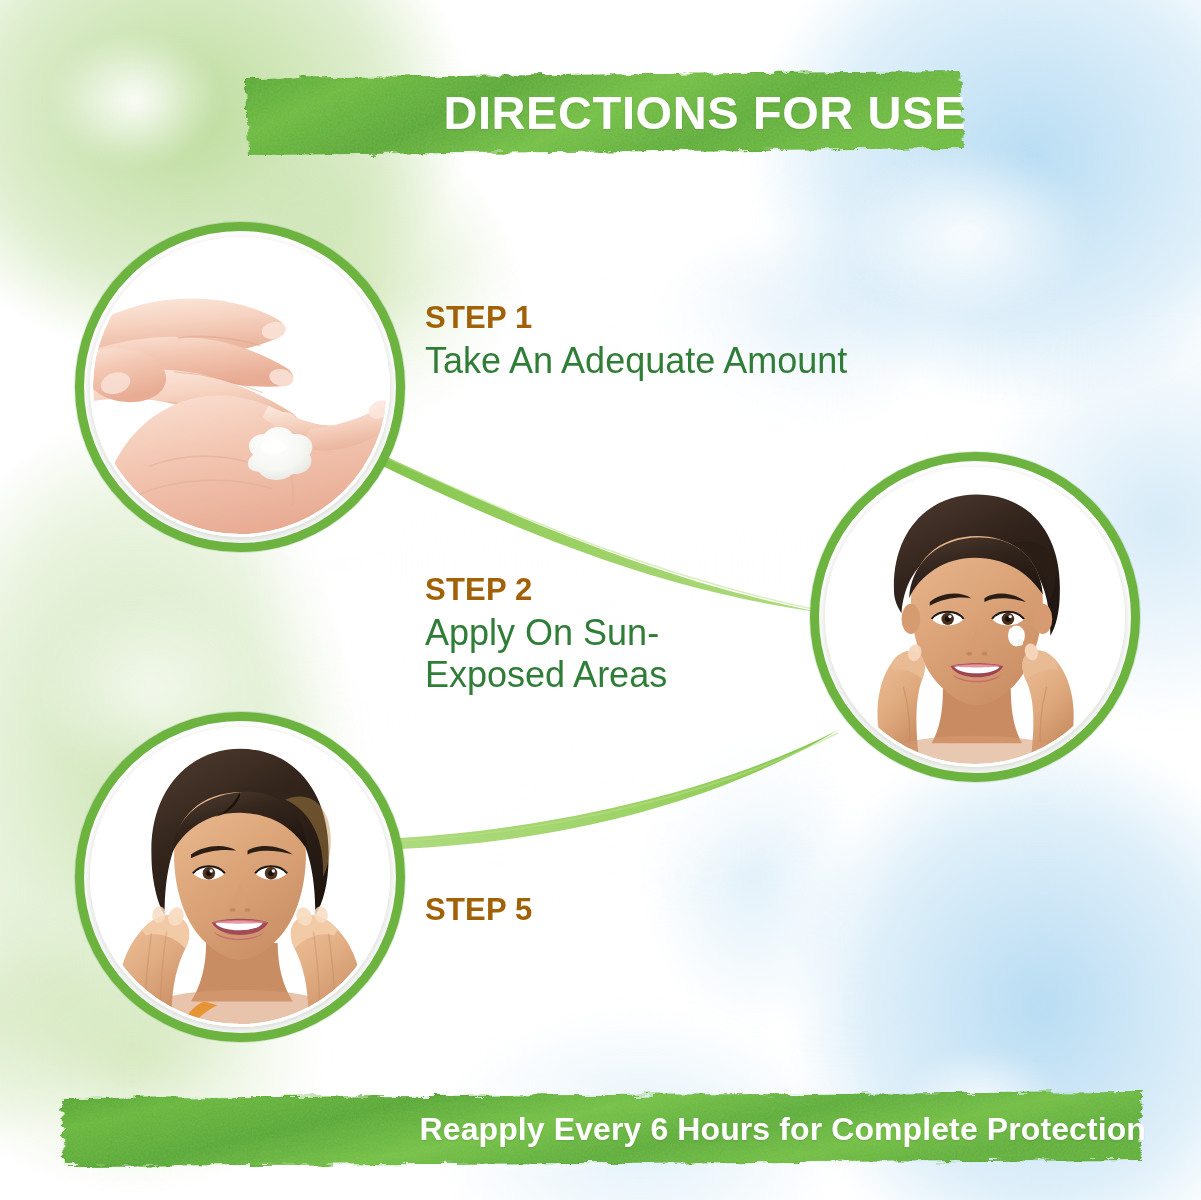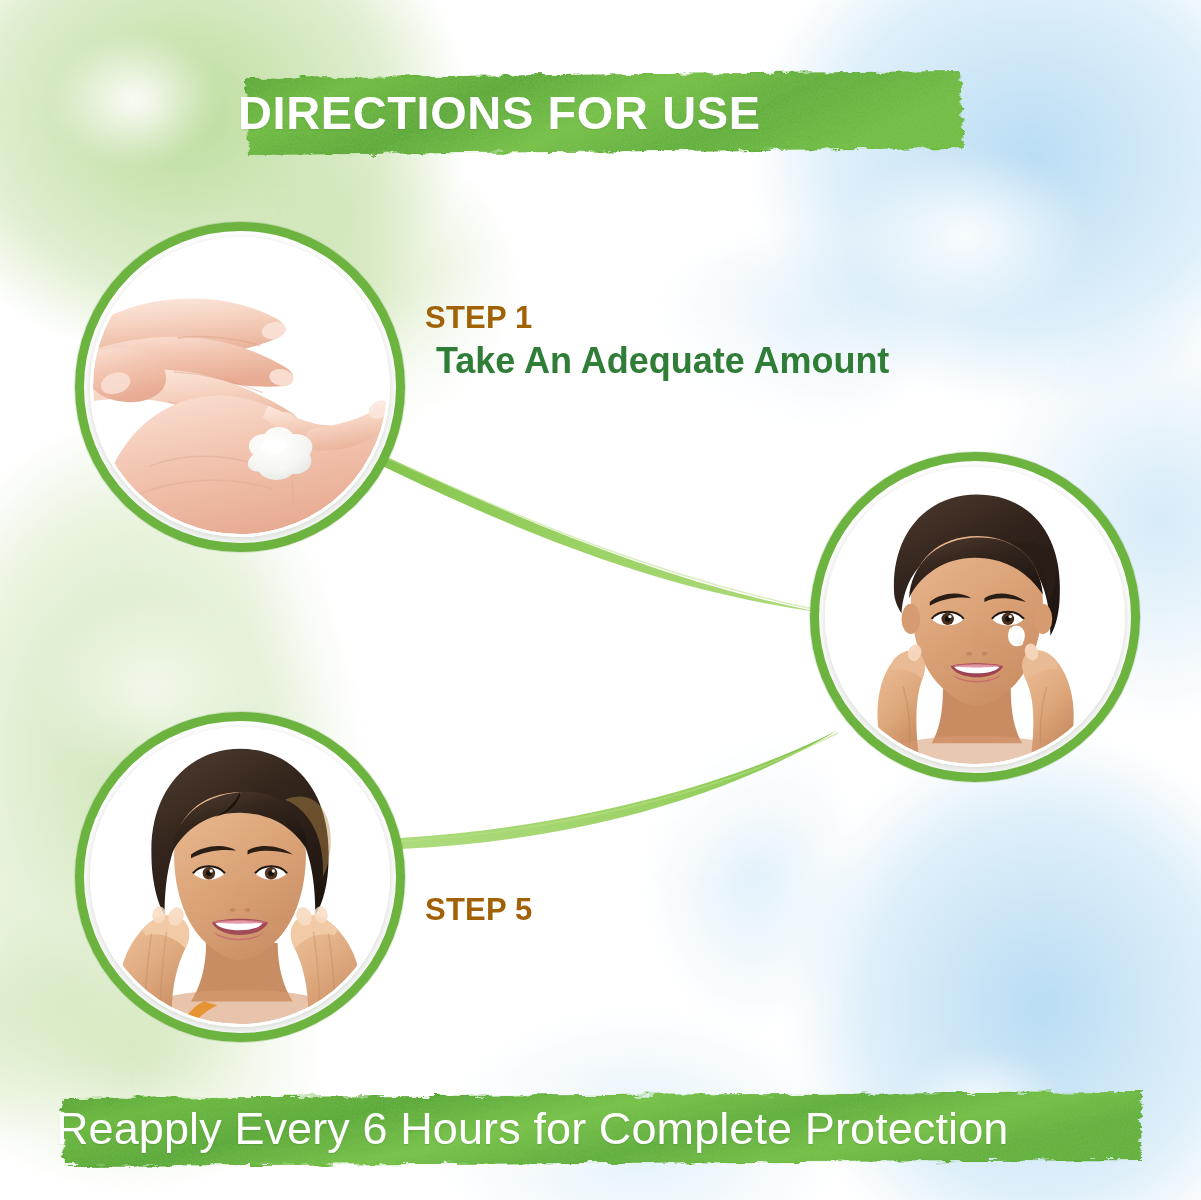--- a/index.html
+++ b/index.html
@@ -92,37 +92,37 @@
   }
   .wash-white-5{
     position:absolute; right:110px; bottom:20px; width:220px; height:150px;
     background:radial-gradient(closest-side at 50% 50%, rgba(255,255,255,.80), rgba(255,255,255,0) 76%);
     filter:blur(7px);
   }
 
   
   .banner{
     position:absolute;
-    display:flex; align-items:center; justify-content:flex-start;
+    display:flex; align-items:center; justify-content:flex-end;
   }
   .banner .brush{ position:absolute; inset:0; }
   .banner .label{
     position:relative; z-index:3; color:#ffffff;
     text-align:center; white-space:nowrap;
     text-shadow:0 1px 2px rgba(0,0,0,.10);
   }
 
   #header-banner{ left:238px; top:62px; width:728px; height:100px; }
   #header-banner .label{
     font-size:47px; font-weight:bold; letter-spacing:.6px;
   }
 
   #footer-banner{ left:56px; top:1086px; width:1090px; height:86px; }
   #footer-banner .label{
-    font-size:45px; font-weight:normal; letter-spacing:.1px;
+    font-size:32px; font-weight:bold; letter-spacing:.1px;
   }
 
   
   #connectors{ position:absolute; left:0; top:0; width:1201px; height:1200px; }
 
   
   .circle{
     position:absolute; border-radius:50%;
     background:#ffffff;
     border:9px solid #6cb33f;
@@ -141,22 +141,22 @@
   #circle-2{ left:810px; top:452px; width:330px; height:330px; }
   #circle-3{ left:75px;  top:712px; width:330px; height:330px; }
 
   
   .step{ position:absolute; }
   .step .step-no{
     font-size:31px; font-weight:bold; color:#a16207;
     letter-spacing:.2px; line-height:1.18;
   }
   .step .step-desc{
-    font-size:36px; font-weight:bold; color:#2f7d37;
-    line-height:1.18; letter-spacing:0; margin-top:3px;margin-left:11px;
+    font-size:36px; font-weight:normal; color:#2f7d37;
+    line-height:1.18; letter-spacing:0; margin-top:3px;
   }
   #step-1{ left:425px; top:300px; }
   #step-2{ left:425px; top:572px; }
   #step-3{ left:425px; top:892px; }
 </style>
 </head>
 <body>
 
 <div id="poster">
 
@@ -501,20 +501,25 @@
       </svg>
     </div>
     <div class="inner-ring"></div>
   </div>
 
   <div class="step" id="step-1">
     <div class="step-no">STEP 1</div>
     <div class="step-desc">Take An Adequate Amount</div>
   </div>
 
+  <div class="step" id="step-2">
+    <div class="step-no">STEP 2</div>
+    <div class="step-desc">Apply On Sun-</div>
+    <div class="step-desc" style="margin-top:0">Exposed Areas</div>
+  </div>
 
   <div class="step" id="step-3">
     <div class="step-no">STEP 5</div>
   </div>
 
   <div class="banner" id="footer-banner">
     <svg class="brush" viewBox="0 0 1090 86" preserveAspectRatio="none">
       <defs>
         <linearGradient id="fb" x1="0" y1="0" x2="1" y2="0.3">
           <stop offset="0%" stop-color="#4f9f2d"></stop>

